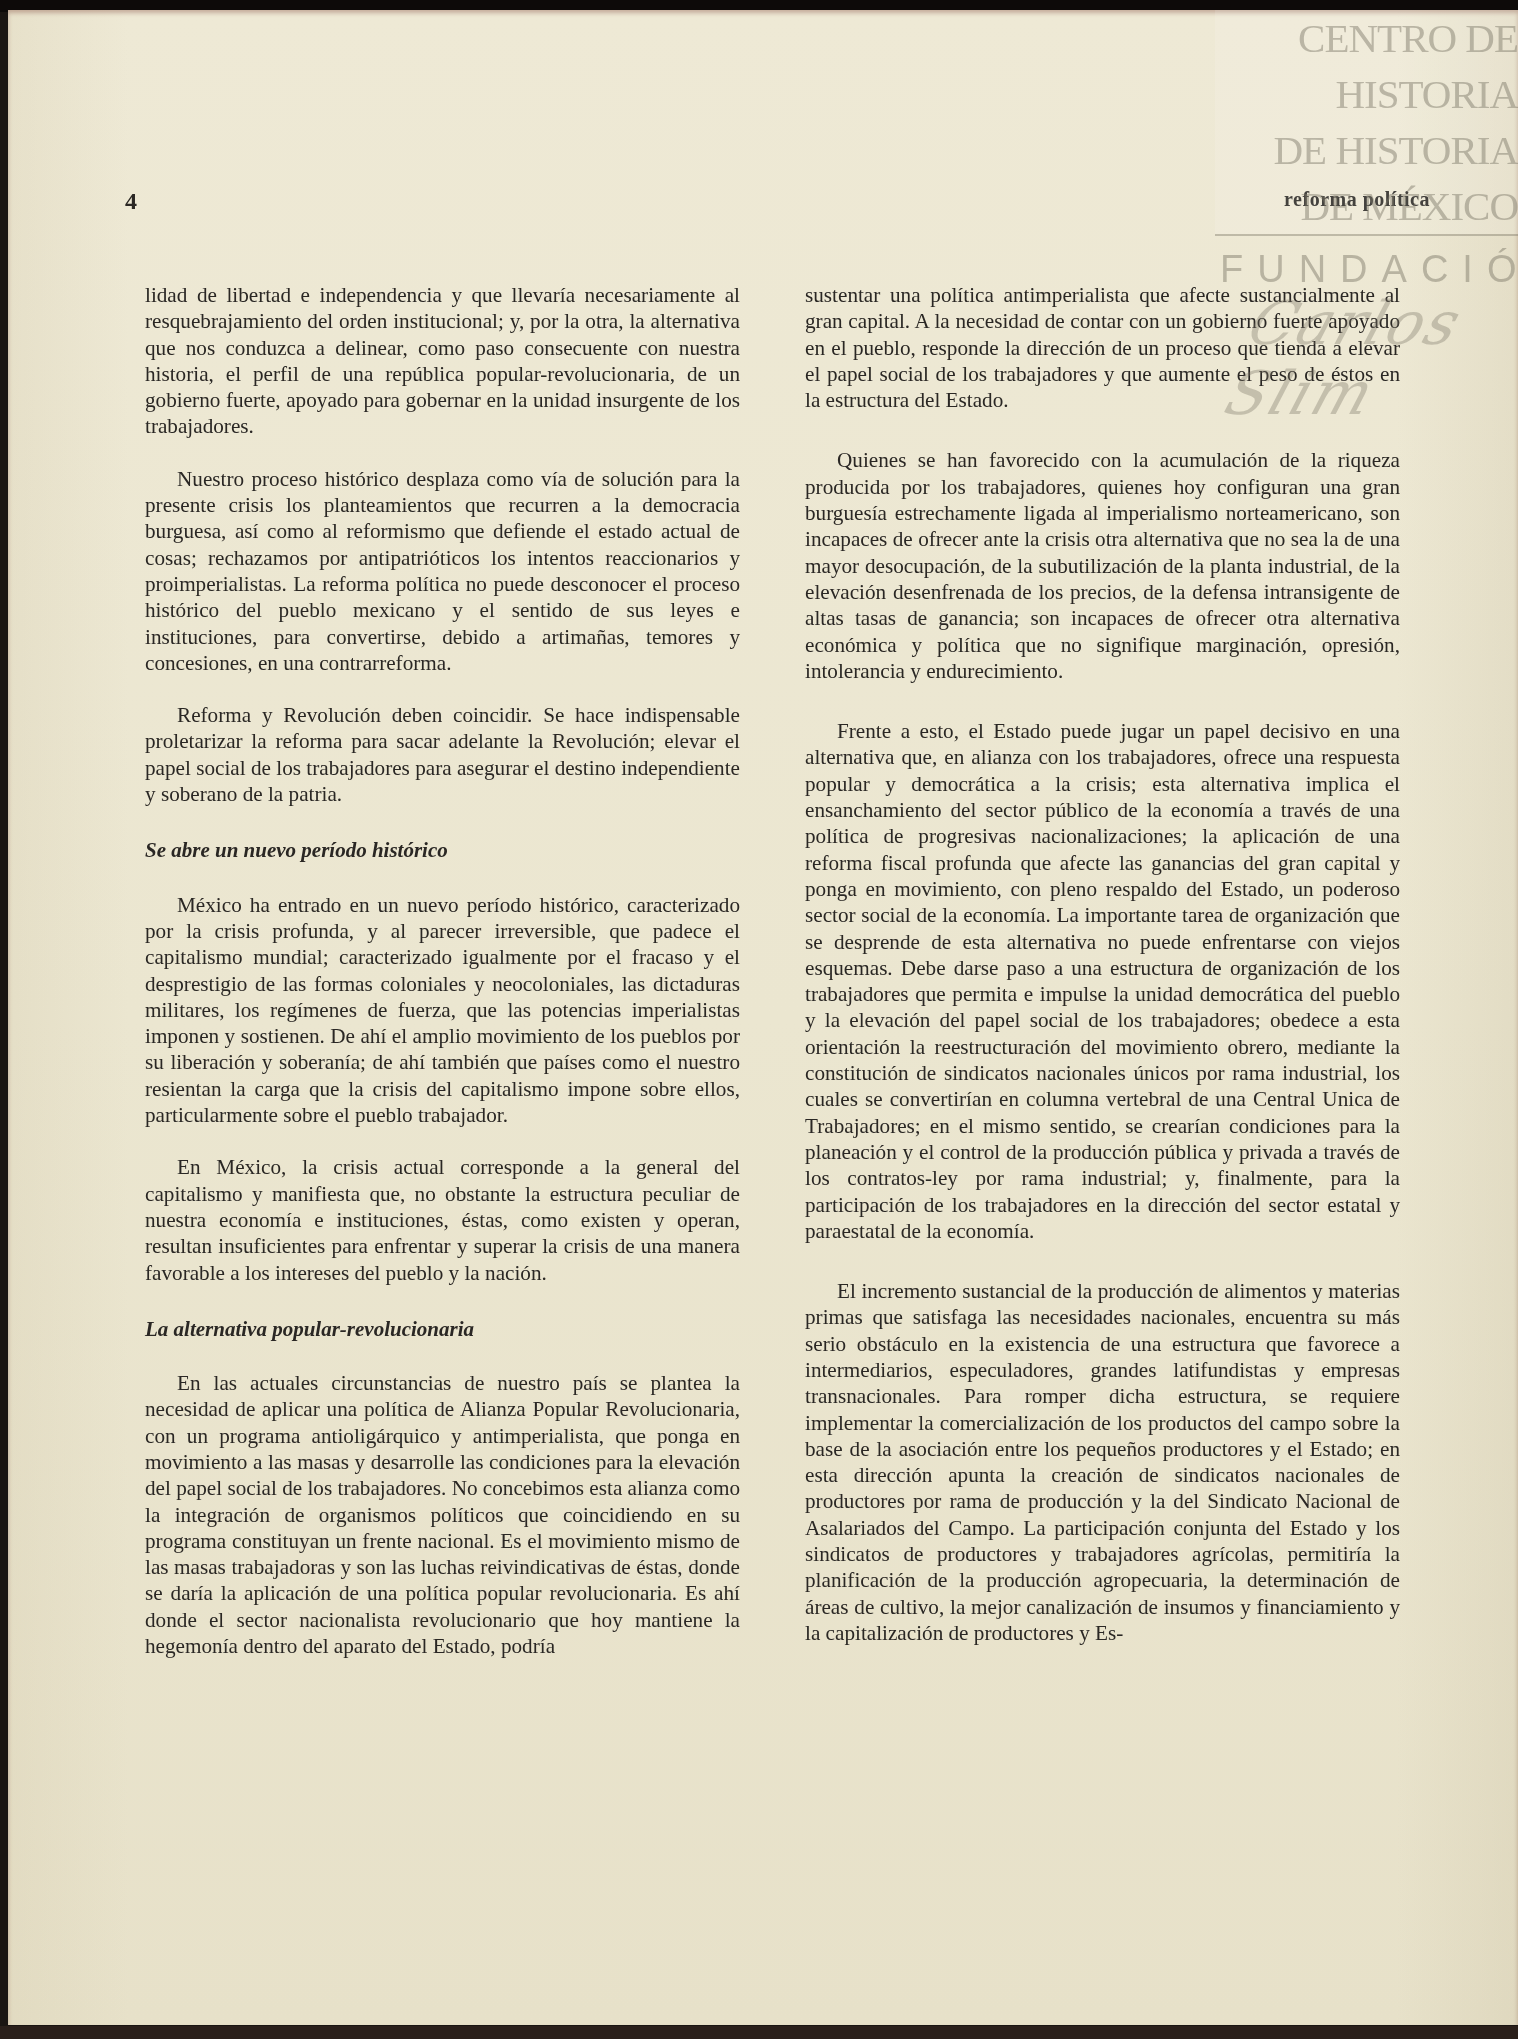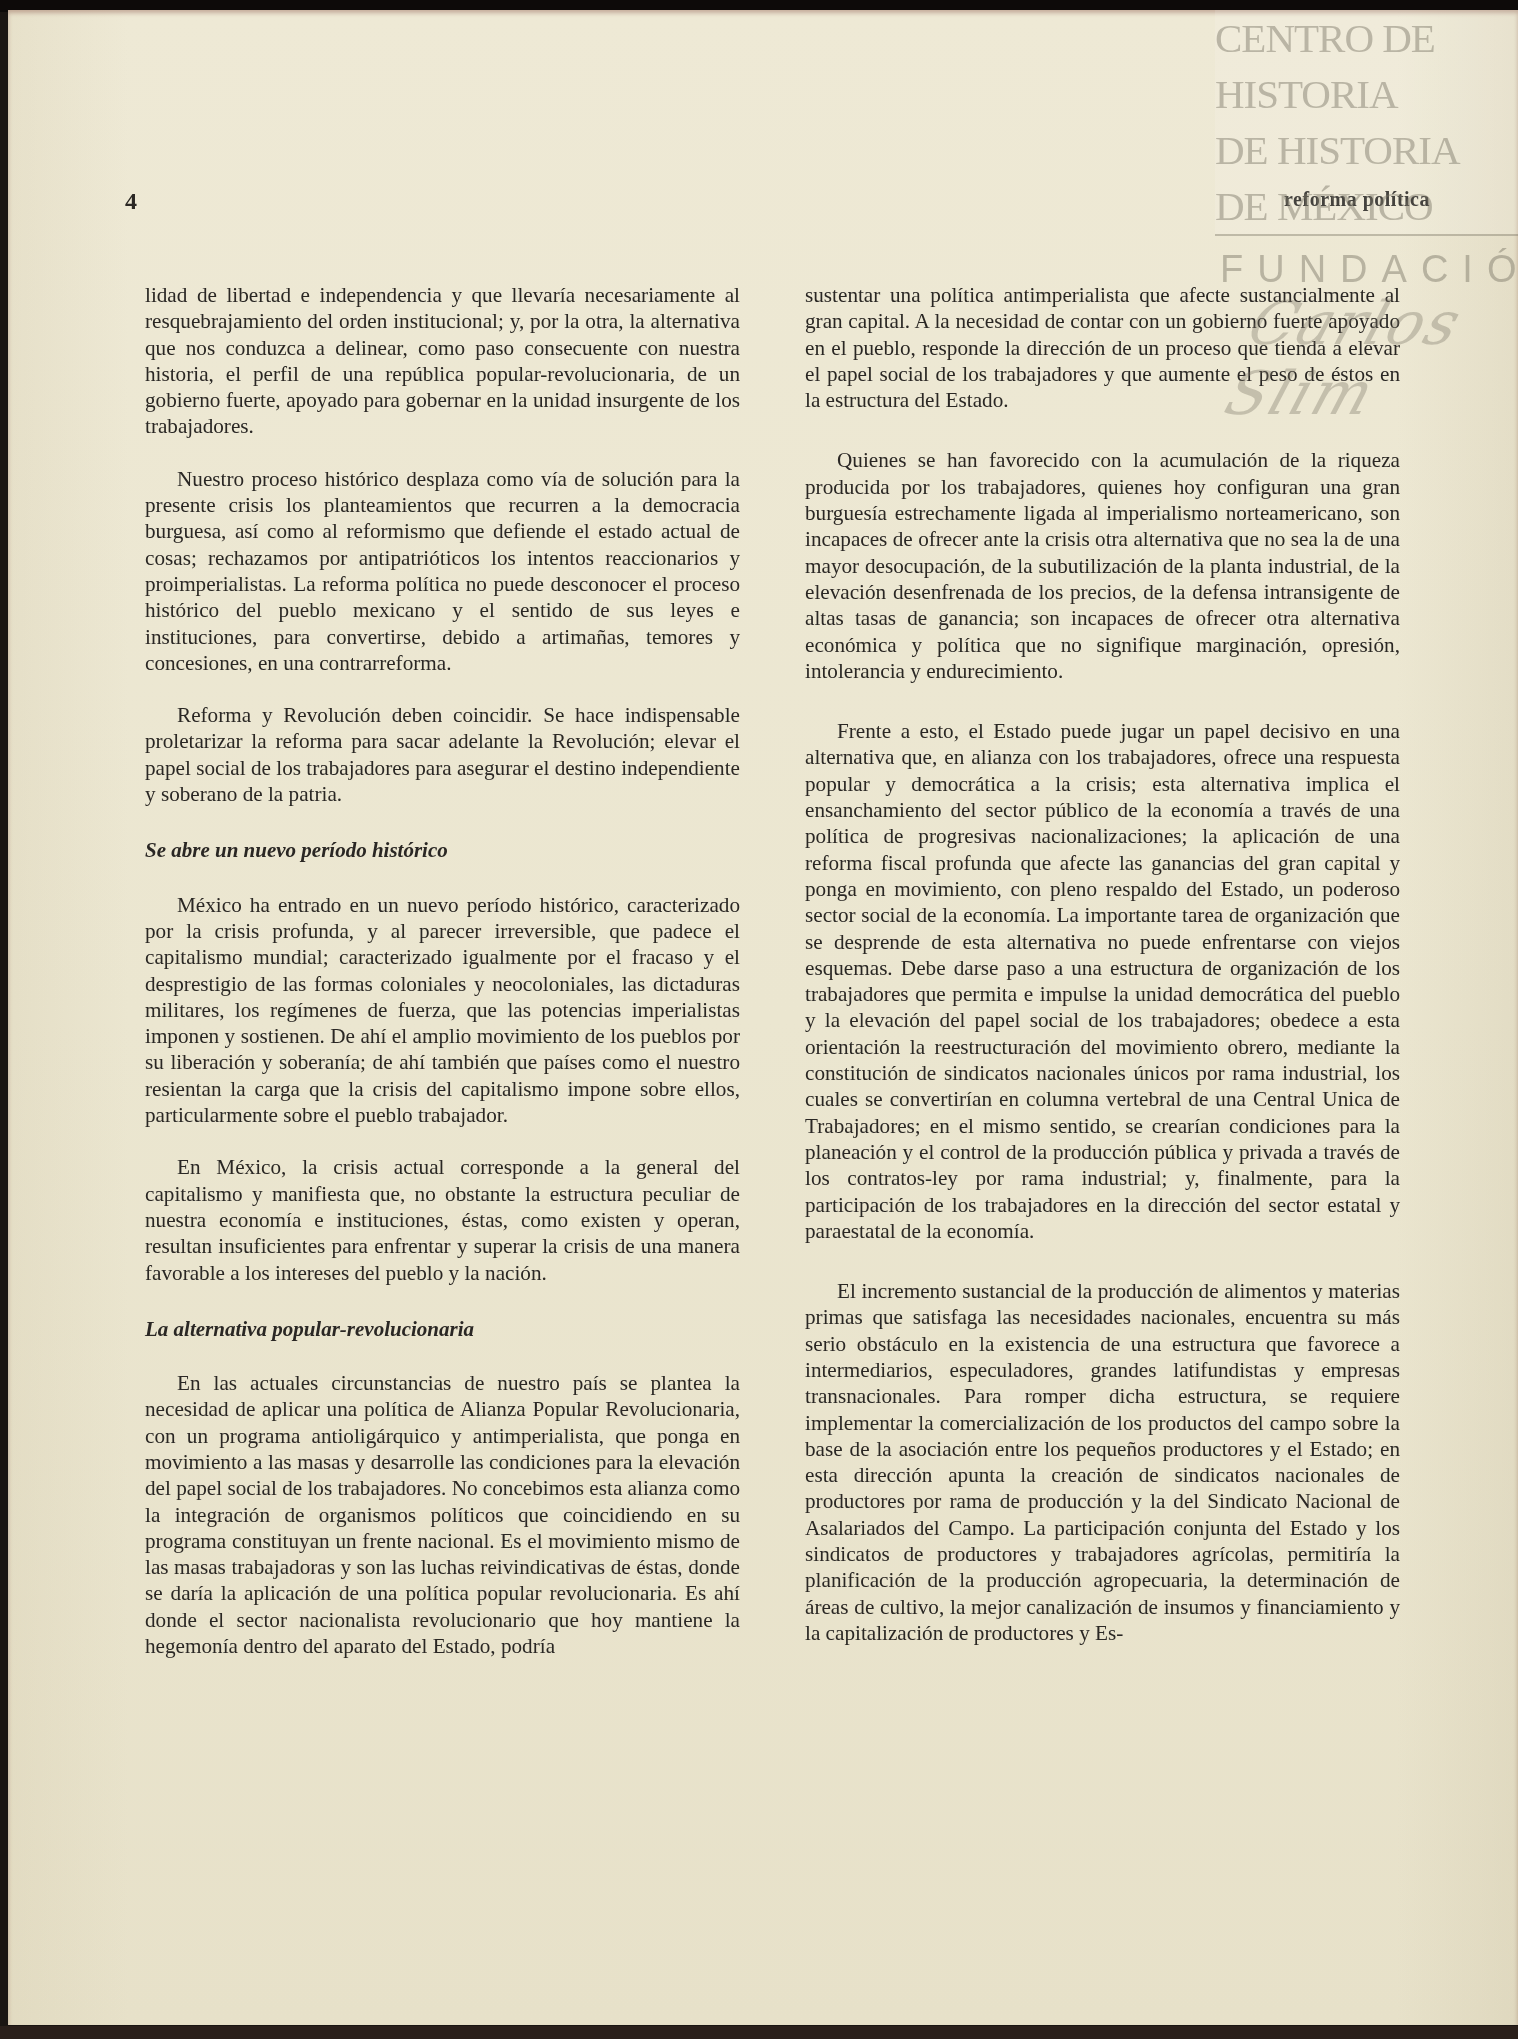--- a/index.html
+++ b/index.html
@@ -75,21 +75,21 @@
       font-size: 21px;
     }
     .col-right .para { margin-bottom: 34px; }
 
     
     .watermark {
       position: absolute;
       left: 1215px; top: 10px;
       width: 303px;
       color: rgba(120,115,100,0.45);
-      text-align: left;
+      text-align: right;
       font-family: "Liberation Serif", "DejaVu Serif", serif;
       font-size: 41px;
       line-height: 56px;
       letter-spacing: -1px;
       background: rgba(255,255,255,0.12);
     }
     .watermark-rule {
       position: absolute;
       left: 1215px; top: 234px;
       width: 303px; height: 2px;

